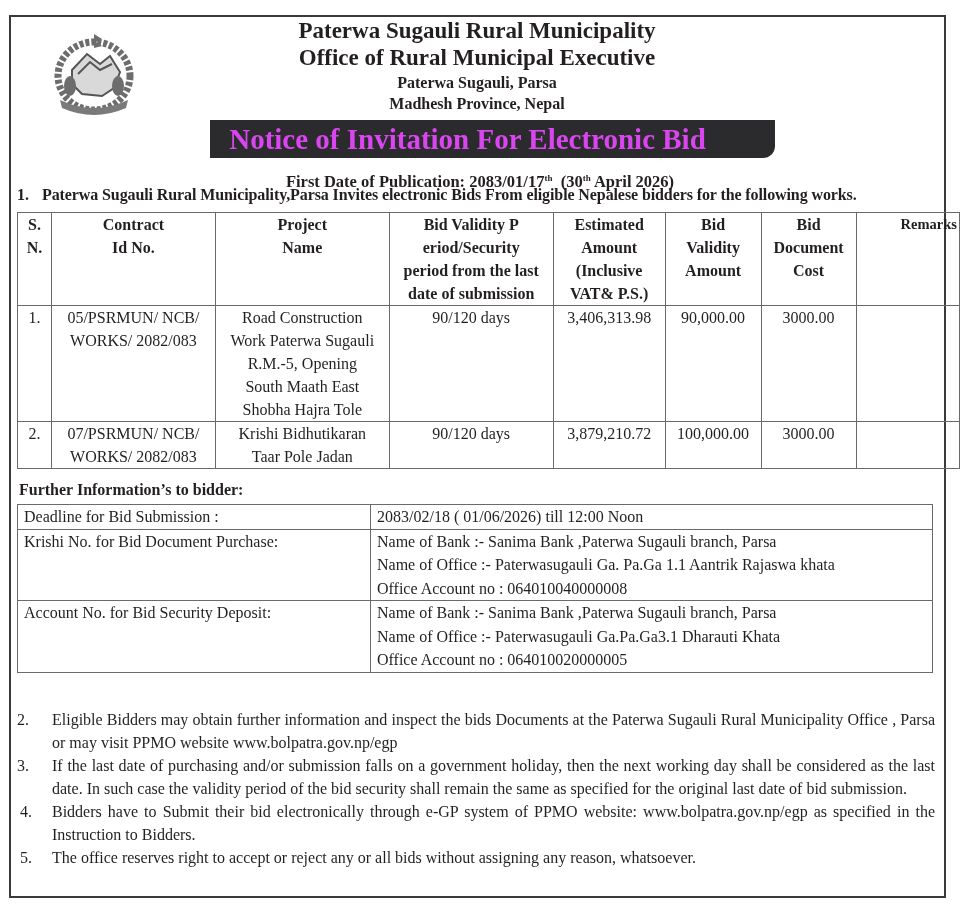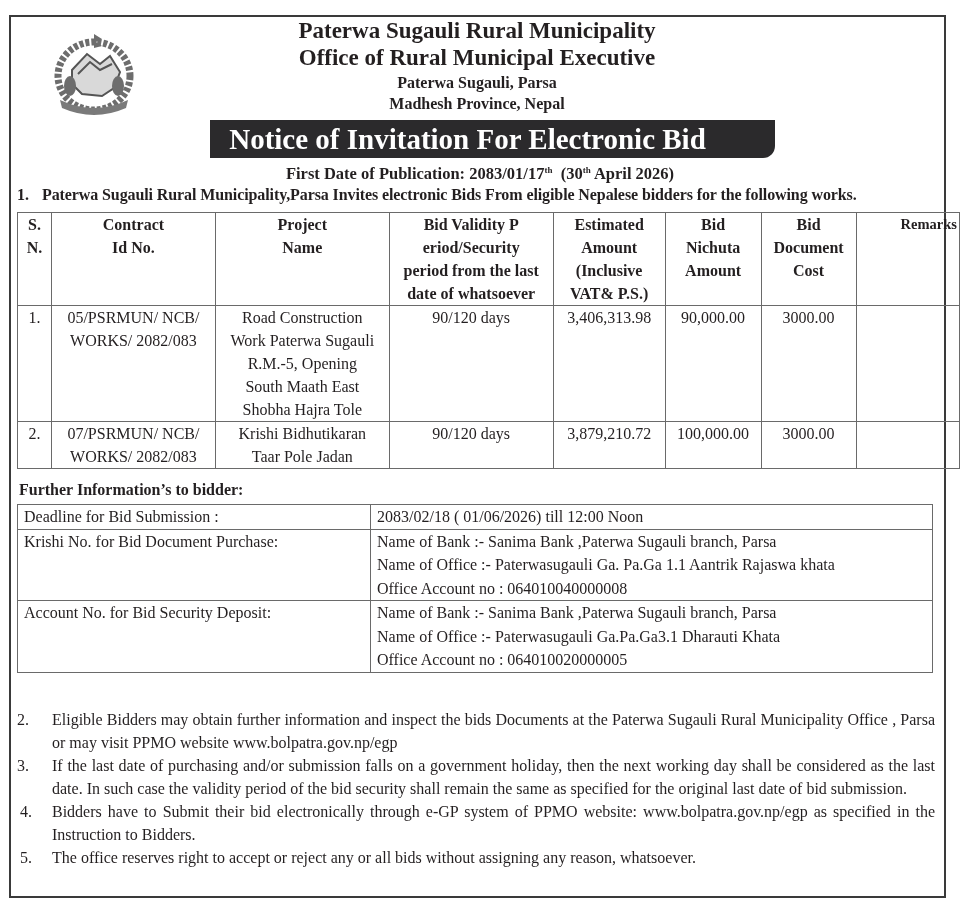--- a/index.html
+++ b/index.html
@@ -12,25 +12,25 @@
     border: 2px solid #3a3a3a; box-sizing: border-box;
   }
   .emblem { position: absolute; left: 42px; top: 30px; width: 104px; height: 90px; }
   .hdr { position: absolute; left: 0; width: 960px; text-align: center; font-weight: bold; }
   .h1 { top: 18px; font-size: 23px; left: -3px; }
   .h2 { top: 45px; font-size: 23px; left: -3px; }
   .h3 { top: 74px; font-size: 16px; left: -3px; }
   .h4 { top: 95px; font-size: 16px; left: -3px; }
   .banner {
     position: absolute; left: 210px; top: 120px; width: 565px; height: 38px;
-    background: #2b2a2c; color: #ffffff; font-weight: bold; font-size: 29px;
+    background: #2b2a2c; color: #d946ef; font-weight: bold; font-size: 29px;
     border-bottom-right-radius: 12px; text-align: center; line-height: 38px;
     box-sizing: border-box; padding-right: 50px;
   }
-  .pubdate { position: absolute; left: 0; width: 960px; top: 164px; text-align: center; font-weight: bold; font-size: 16.5px; }
+  .pubdate { position: absolute; left: 0; width: 960px; top: 172px; text-align: center; font-weight: bold; font-size: 16.5px; }
   .pubdate sup { font-size: 9px; }
   .intro { position: absolute; left: 17px; top: 186px; font-size: 16px; white-space: nowrap; letter-spacing: -0.1px; font-weight: bold; }
   .intro .num { display: inline-block; width: 25px; }
 
   table.bids {
     position: absolute; left: 17px; top: 212px; border-collapse: collapse; font-size: 16px;
   }
   table.bids th, table.bids td { border: 1px solid #6a6a6a; text-align: center; vertical-align: top; padding: 0 2px; line-height: 23px; }
   table.bids th { font-weight: bold; }
   table.bids th.remarks { font-size: 14.5px; padding-left: 44px; }
@@ -99,31 +99,31 @@
           <div>Id No.</div>
         </th>
       <th>
           <div>Project</div>
           <div>Name</div>
         </th>
       <th>
           <div>Bid Validity P</div>
           <div>eriod/Security</div>
           <div>period from the last</div>
-          <div>date of whatsoever</div>
+          <div>date of submission</div>
         </th>
       <th>
           <div>Estimated</div>
           <div>Amount</div>
           <div>(Inclusive</div>
           <div>VAT&amp; P.S.)</div>
         </th>
       <th>
           <div>Bid</div>
-          <div>Nichuta</div>
+          <div>Validity</div>
           <div>Amount</div>
         </th>
       <th>
           <div>Bid</div>
           <div>Document</div>
           <div>Cost</div>
         </th>
       <th class="remarks">
           <div>Remarks</div>
         </th>

